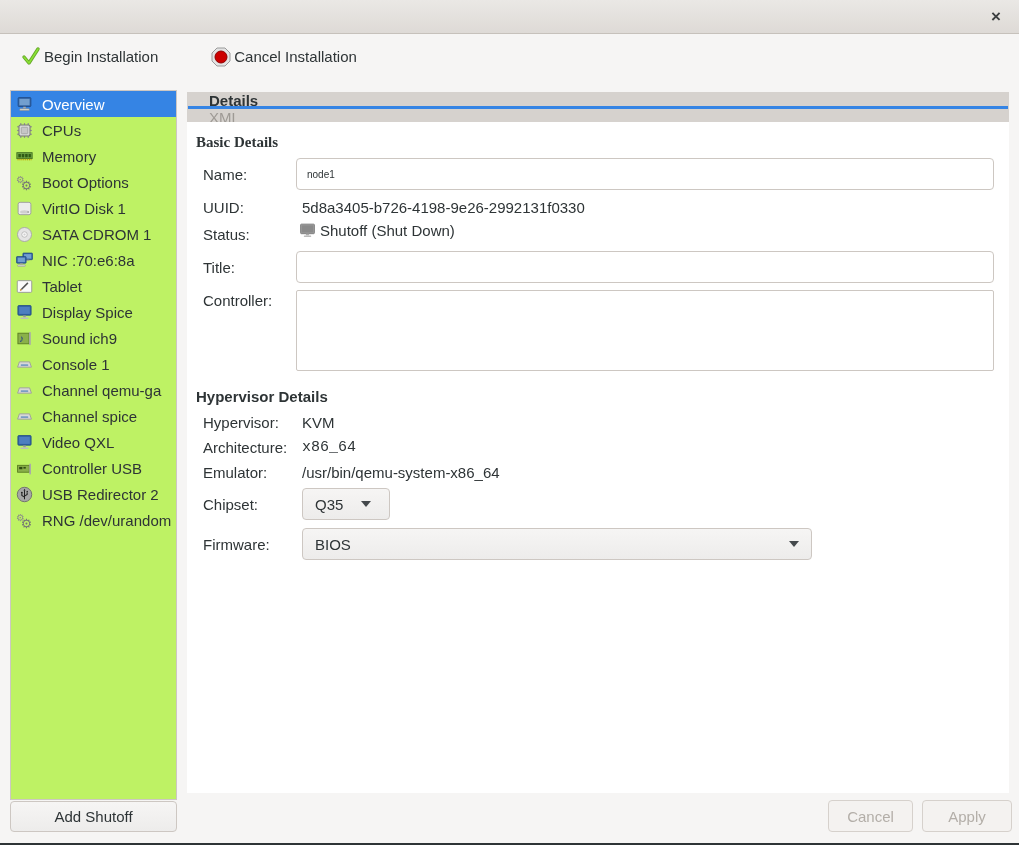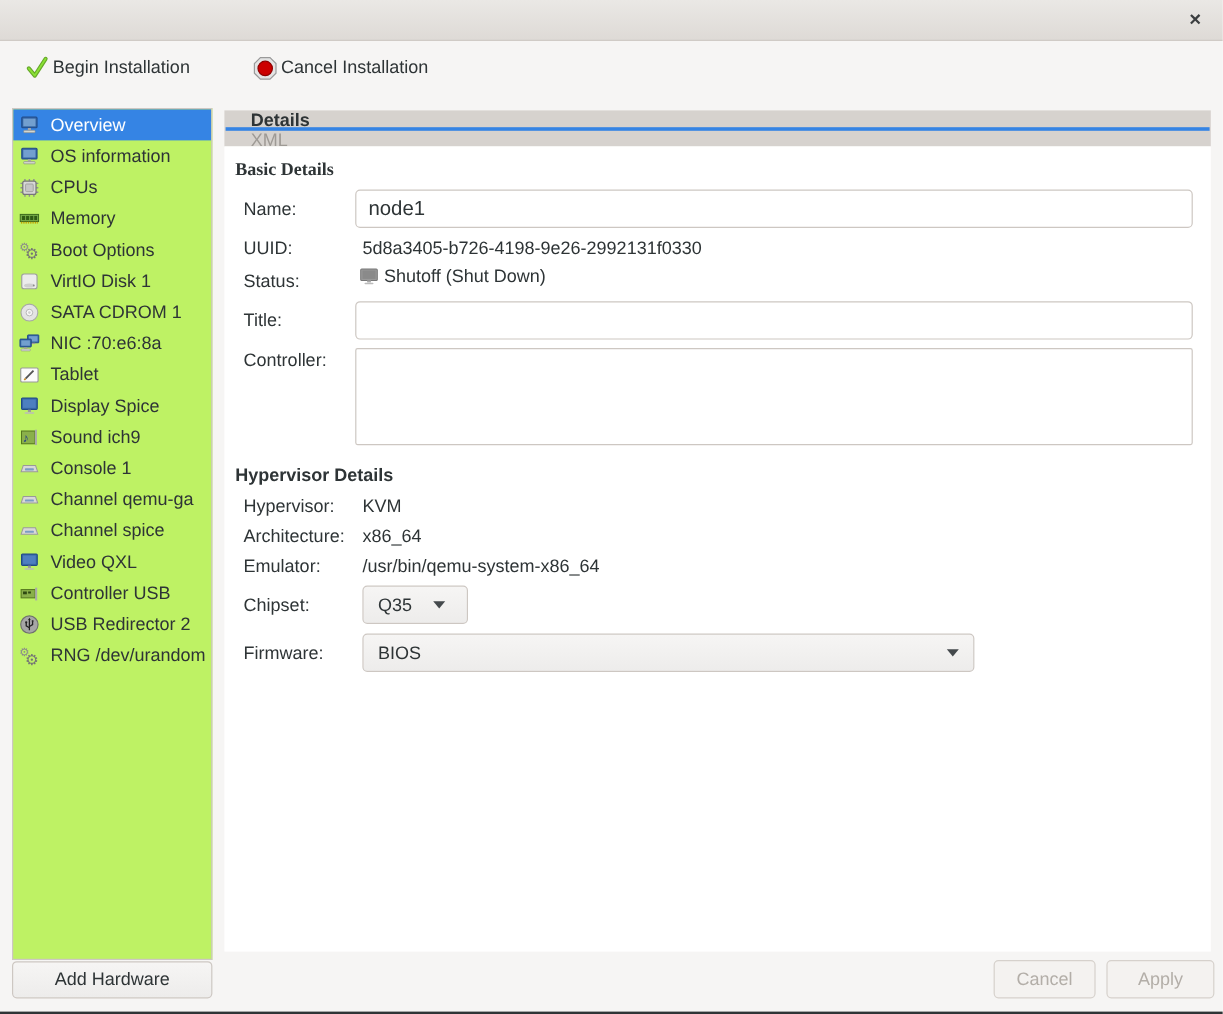--- a/index.html
+++ b/index.html
@@ -71,21 +71,21 @@
   .content {
     position:absolute; left:187px; top:122px; width:822px; height:671px;
     background:#ffffff;
   }
   .section-h { position:absolute; left:9px; font-weight:700; }
   .f-label { position:absolute; left:16px; white-space:nowrap; }
   .f-value { position:absolute; white-space:nowrap; }
   .text-input {
     position:absolute; left:109px; width:698px; height:32px;
     border:1px solid #cdc7c2; border-radius:4px; background:#fff;
-    font-family:"Liberation Sans", sans-serif; font-size:17px; color:#2e3436;
+    font-family:"Liberation Sans", sans-serif; font-size:10px; color:#2e3436;
     padding:0 10px; outline:none;
   }
   .desc-area {
     position:absolute; left:109px; top:168px; width:698px; height:81px;
     border:1px solid #cdc7c2; border-radius:2px; background:#fff; resize:none;
     font-family:"Liberation Sans", sans-serif; font-size:15px; padding:4px 8px; outline:none;
   }
   .combo {
     position:absolute; left:115px; height:32px;
     background:linear-gradient(#f6f5f4,#edeceb);
@@ -135,31 +135,20 @@
     <div class="side-row selected">
     <span class="row-icon">
         <svg viewBox="0 0 16 16" width="17" height="17">
           <rect x="2" y="1.5" width="12" height="8.4" rx="0.8" fill="#3465a4" stroke="#204a87" stroke-width="0.8"></rect>
           <rect x="3.2" y="2.7" width="9.6" height="6" fill="#729fcf"></rect>
           <rect x="6.8" y="10.1" width="2.4" height="1.6" fill="#aaa"></rect>
           <rect x="3.5" y="11.9" width="9" height="1.8" rx="0.6" fill="#d3d7cf" stroke="#888" stroke-width="0.5"></rect>
         </svg>
       </span>
     <span class="row-label">Overview</span>
-  </div>
-    <div class="side-row">
-    <span class="row-icon">
-        <svg viewBox="0 0 16 16" width="17" height="17">
-          <rect x="2" y="1.5" width="12" height="8.4" rx="0.8" fill="#3465a4" stroke="#204a87" stroke-width="0.8"></rect>
-          <rect x="3.2" y="2.7" width="9.6" height="6" fill="#729fcf"></rect>
-          <rect x="6.8" y="10.1" width="2.4" height="1.6" fill="#aaa"></rect>
-          <rect x="3.5" y="11.9" width="9" height="1.8" rx="0.6" fill="#d3d7cf" stroke="#888" stroke-width="0.5"></rect>
-        </svg>
-      </span>
-    <span class="row-label">OS information</span>
   </div>
     <div class="side-row">
     <span class="row-icon">
         <svg viewBox="0 0 16 16" width="17" height="17">
           <g stroke="#8f8f8f" stroke-width="1.1">
             <line x1="4.5" y1="1" x2="4.5" y2="3"></line>
             <line x1="8" y1="1" x2="8" y2="3"></line>
             <line x1="11.5" y1="1" x2="11.5" y2="3"></line>
             <line x1="4.5" y1="13" x2="4.5" y2="15"></line>
             <line x1="8" y1="13" x2="8" y2="15"></line>
@@ -346,21 +335,21 @@
     <span class="row-icon">
         <svg viewBox="0 0 16 16" width="17" height="17">
           <text x="0" y="8.5" font-size="9" fill="#8a8a8a">⚙</text>
           <text x="4.5" y="15" font-size="12" fill="#757575">⚙</text>
         </svg>
       </span>
     <span class="row-label">RNG /dev/urandom</span>
   </div>
   </div>
 
-<div class="gtk-btn add-hw-btn">Add Hardware</div>
+<div class="gtk-btn add-hw-btn">Add Shutoff</div>
 
 <div class="tabbar">
   <div class="tab active">Details</div>
   <div class="tab inactive">XML</div>
 </div>
 
 <div class="content">
   <div class="section-h" style="top:12px;font-family:Liberation Serif, serif;">Basic Details</div>
 
   <div class="f-label" style="top:44px;">Name:</div>
@@ -387,21 +376,21 @@
 
   <div class="f-label" style="top:170px;">Controller:</div>
   <textarea class="desc-area" style=""></textarea>
 
   <div class="section-h" style="top:266px;">Hypervisor Details</div>
 
   <div class="f-label" style="top:292px;">Hypervisor:</div>
   <div class="f-value" style="left:115px; top:292px;">KVM</div>
 
   <div class="f-label" style="top:317px;">Architecture:</div>
-  <div class="f-value" style="left:115px; top:317px;">x86_64</div>
+  <div class="f-value" style="left:115px; top:317px;font-family:Liberation Mono, monospace;">x86_64</div>
 
   <div class="f-label" style="top:342px;">Emulator:</div>
   <div class="f-value" style="left:115px; top:342px;">/usr/bin/qemu-system-x86_64</div>
 
   <div class="f-label" style="top:374px;">Chipset:</div>
   <div class="combo combo-chipset">
     <span>Q35</span>
     <span class="arrow-down"></span>
   </div>
 

